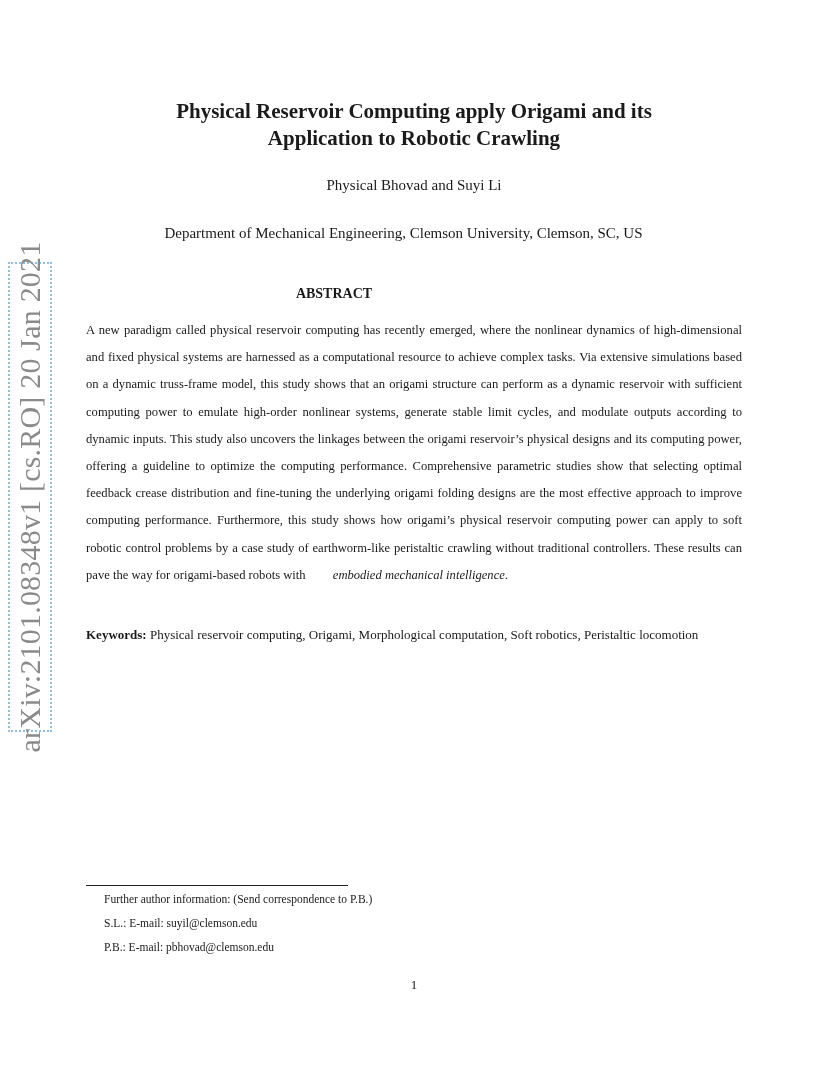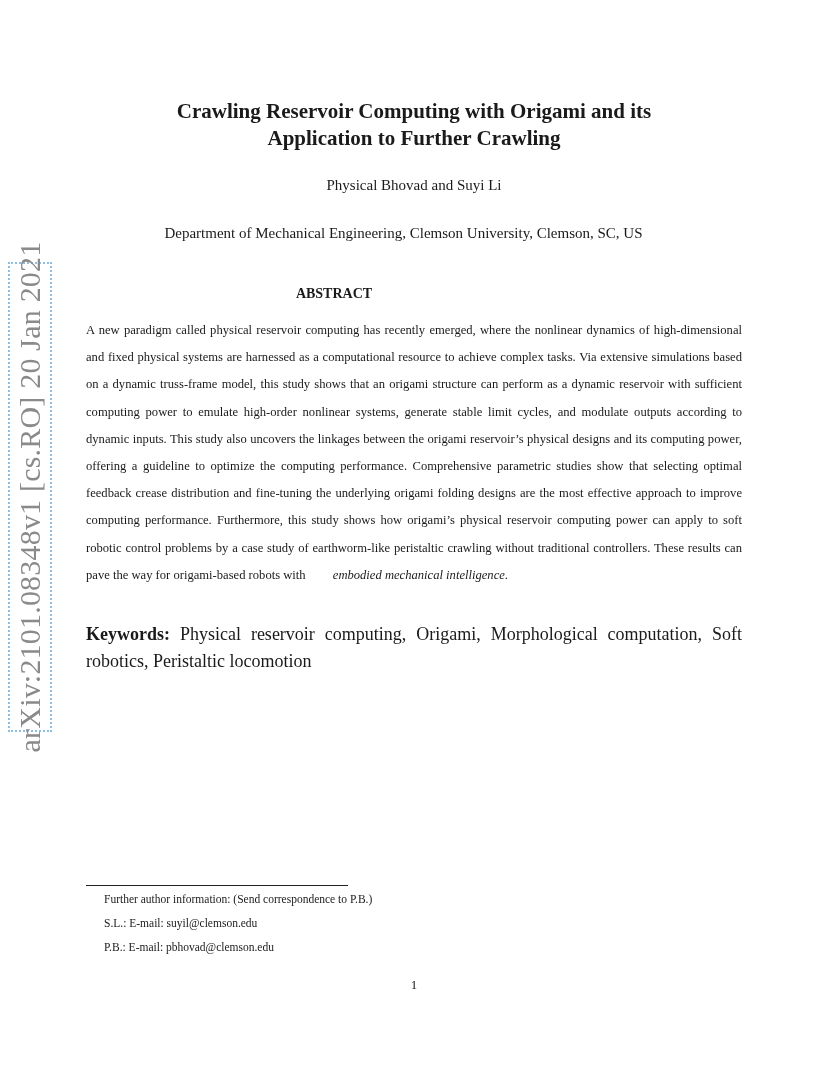--- a/index.html
+++ b/index.html
@@ -21,40 +21,40 @@
              font-family: "Liberation Serif", serif; font-size: 15px; }
   .affil { position: absolute; left: 0; width: 807px; top: 225px; text-align: center;
            font-family: "Liberation Serif", serif; font-size: 15px; }
   .abs-head { position: absolute; left: 0; width: 668px; top: 286px; text-align: center;
               font-family: "Liberation Serif", serif; font-weight: bold; font-size: 14px; }
   .abstract { position: absolute; left: 86px; width: 656px; top: 317px;
               font-family: "Liberation Serif", serif; font-size: 12.6px; line-height: 27.2px;
               text-align: justify; }
   .abstract em { font-style: italic; margin-left: 24px; }
   .keywords { position: absolute; left: 86px; width: 656px; top: 621px;
-              font-family: "Liberation Serif", serif; font-size: 18px; line-height: 27.2px;
+              font-family: "Liberation Serif", serif; font-size: 13px; line-height: 27.2px;
               text-align: justify; }
   .keywords b { font-weight: bold; }
   .fn-rule { position: absolute; left: 86px; top: 885px; width: 262px; height: 1px; background: #222; }
   .footnotes { position: absolute; left: 104px; top: 887px; font-family: "Liberation Serif", serif;
                font-size: 11.5px; line-height: 24px; }
   .page-num { position: absolute; left: 0; width: 828px; top: 977px; text-align: center;
               font-family: "Liberation Serif", serif; font-size: 13px; }
 </style>
 </head>
 <body>
 
 <div class="page">
   <div class="stamp">
     <div class="stamp-text">arXiv:2101.08348v1  [cs.RO]  20 Jan 2021</div>
   </div>
 
   <div class="title">
-    <div>Crawling Reservoir Computing with Origami and its</div>
-    <div>Application to Further Crawling</div>
+    <div>Physical Reservoir Computing apply Origami and its</div>
+    <div>Application to Robotic Crawling</div>
   </div>
 
   <div class="authors">Physical Bhovad and Suyi Li</div>
   <div class="affil">Department of Mechanical Engineering, Clemson University, Clemson, SC, US</div>
 
   <div class="abs-head">ABSTRACT</div>
 
   <div class="abstract"><span>A new paradigm called physical reservoir computing has recently emerged, where the nonlinear dynamics of high-dimensional and fixed physical systems are harnessed as a computational resource to achieve complex tasks. Via extensive simulations based on a dynamic truss-frame model, this study shows that an origami structure can perform as a dynamic reservoir with sufficient computing power to emulate high-order nonlinear systems, generate stable limit cycles, and modulate outputs according to dynamic inputs.  This study also uncovers the linkages between the origami reservoir’s physical designs and its computing power, offering a guideline to optimize the computing performance.  Comprehensive parametric studies show that selecting optimal feedback crease distribution and fine-tuning the underlying origami folding designs are the most effective approach to improve computing performance. Furthermore, this study shows how origami’s physical reservoir computing power can apply to soft robotic control problems by a case study of earthworm-like peristaltic crawling without traditional controllers. These results can pave the way for origami-based robots with</span> <em>embodied mechanical intelligence</em><span>.</span></div>
 
   <div class="keywords"><b>Keywords:</b> <span>Physical reservoir computing, Origami, Morphological computation, Soft robotics, Peristaltic locomotion</span></div>

